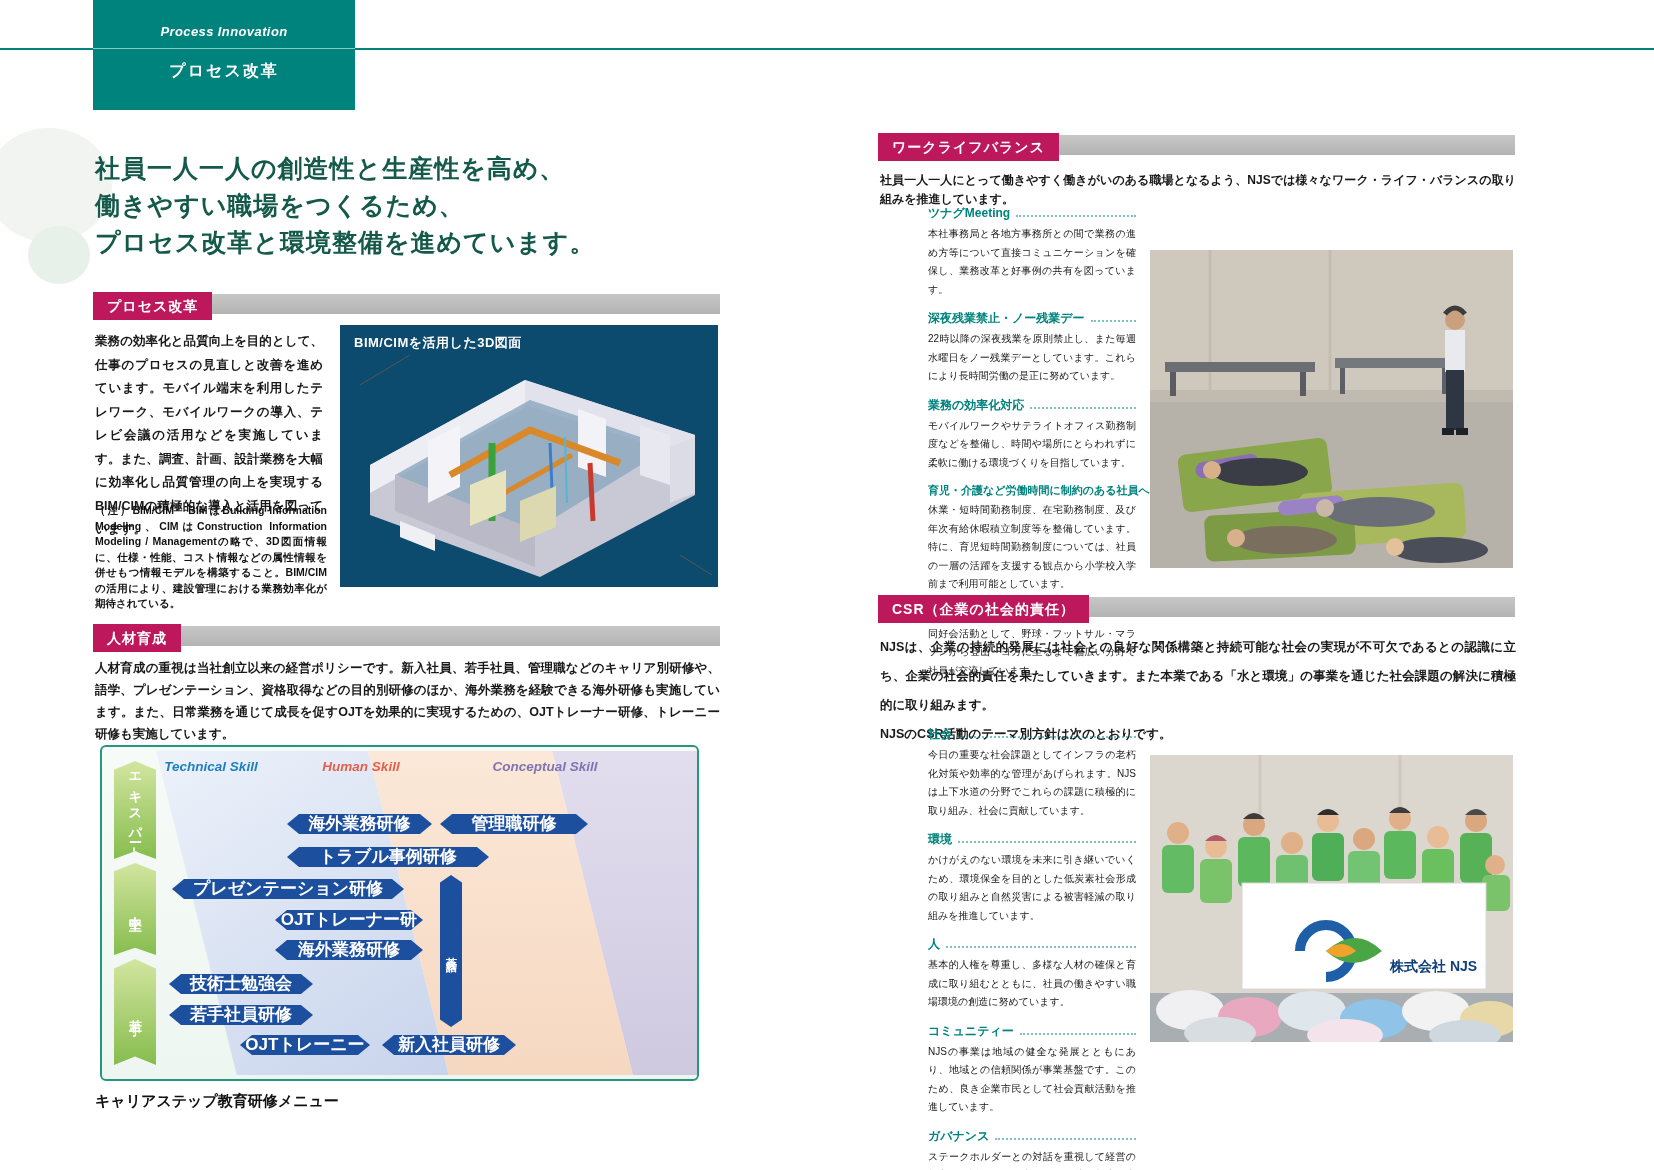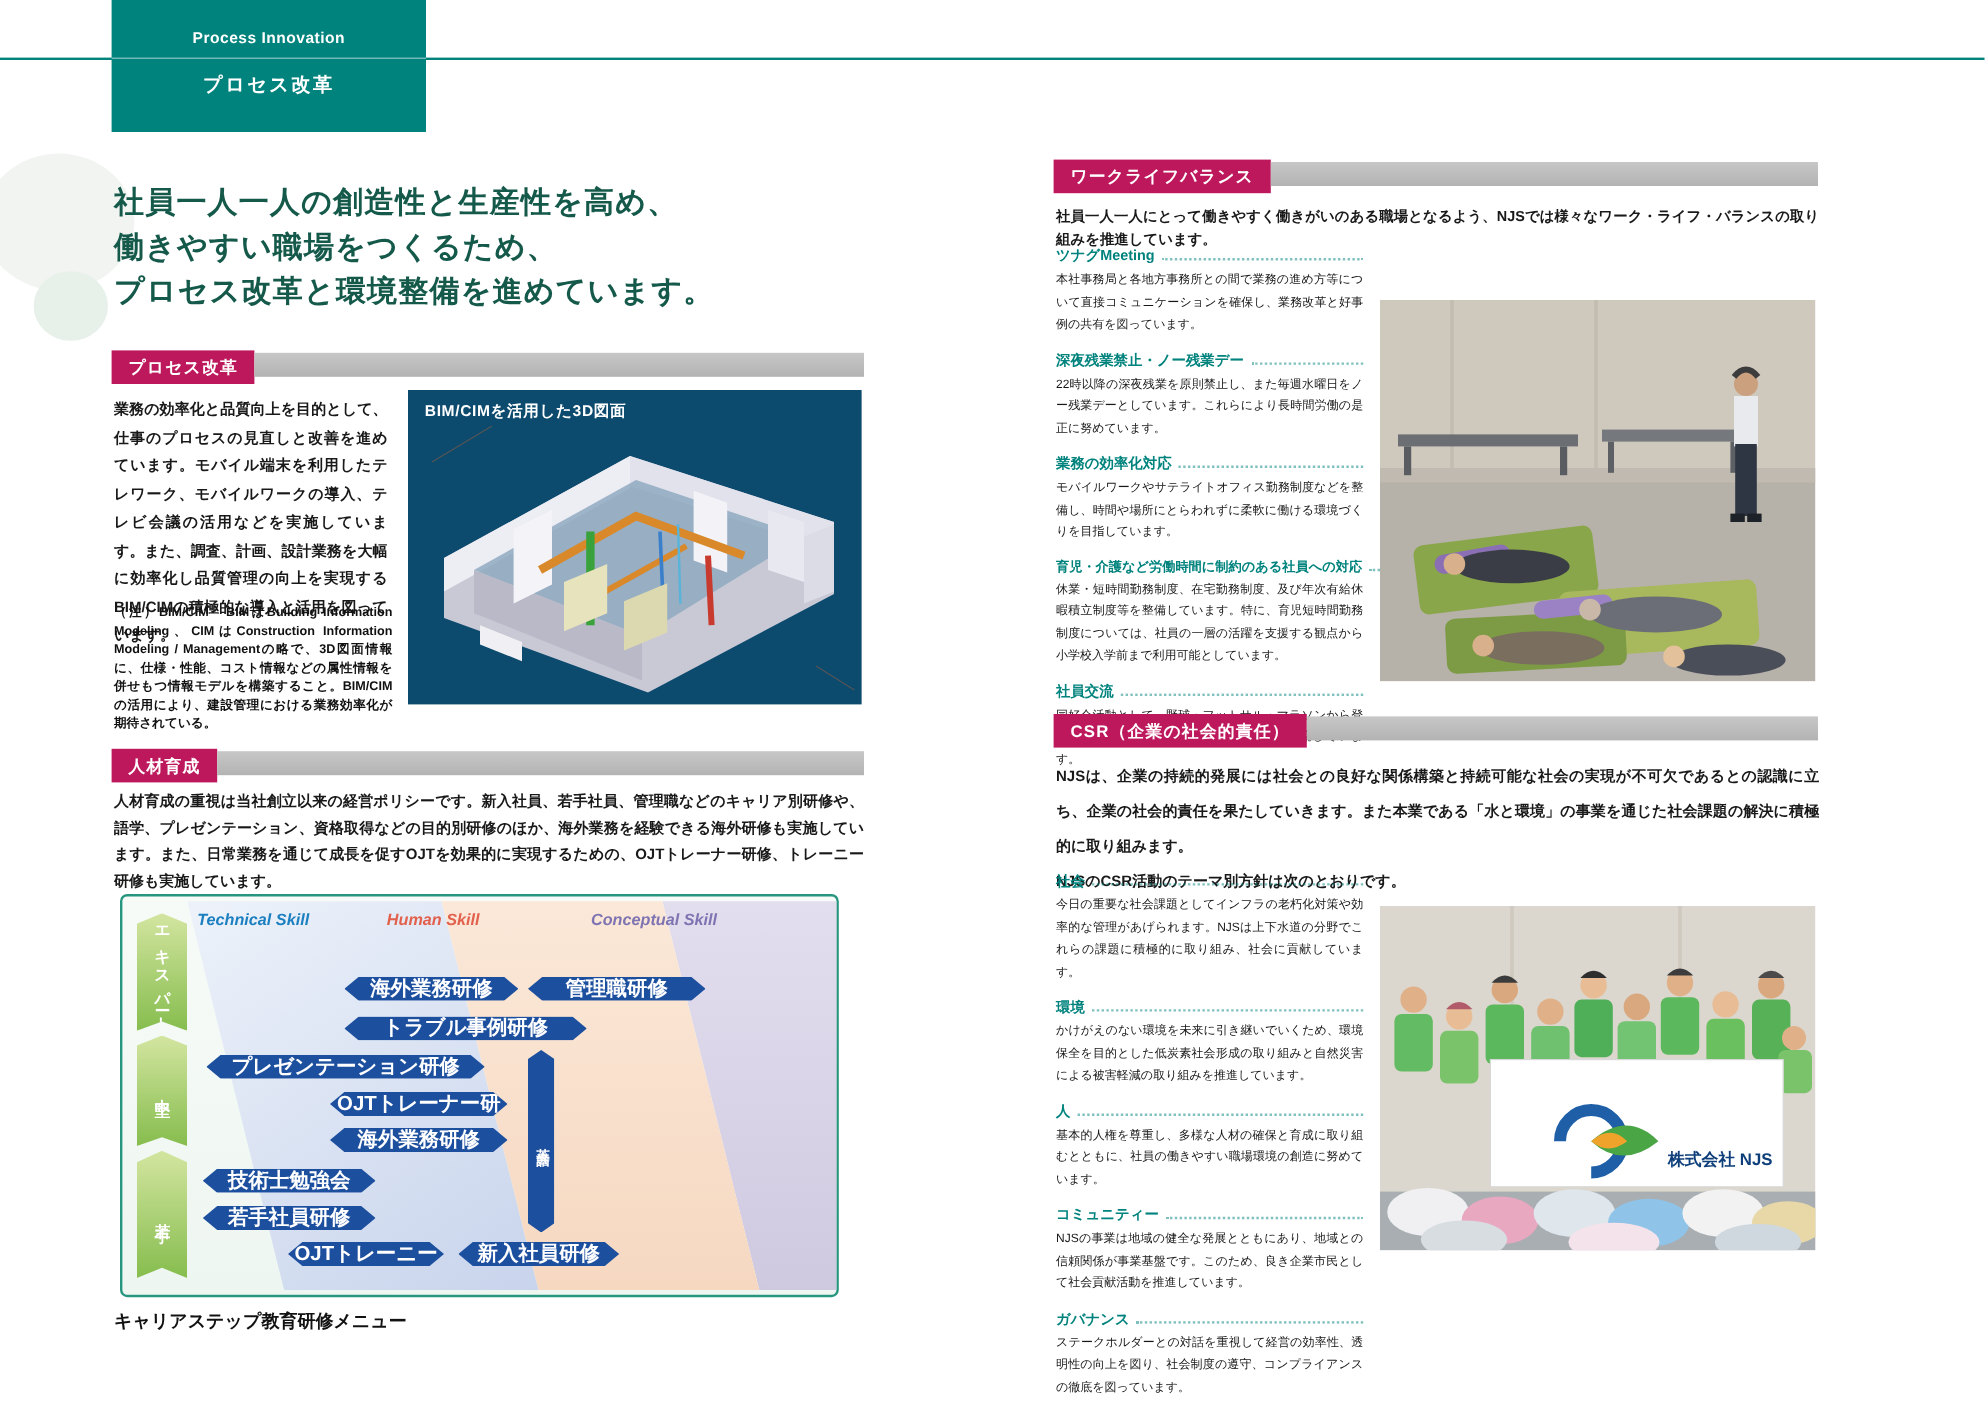--- a/index.html
+++ b/index.html
@@ -4,21 +4,21 @@
 <style>
   html,body{margin:0;padding:0;background:#fff;}
   .page{position:relative;width:1654px;height:1170px;background:#ffffff;overflow:hidden;
         font-family:"Liberation Sans","DejaVu Sans",sans-serif;color:#1b1b1b;}
   .abs{position:absolute;}
 
   
   .topline{position:absolute;left:0;top:48px;width:100%;height:2px;background:#00837d;}
   .header-box{position:absolute;left:93px;top:0;width:262px;height:110px;background:#00837d;z-index:2;text-align:center;}
   .header-box .inline{position:absolute;left:0;top:48px;width:100%;height:1px;background:rgba(255,255,255,.55);}
-  .header-en{margin-top:24px;color:#fff;font-size:13px;font-weight:bold;letter-spacing:.4px;}
+  .header-en{margin-top:24px;color:#fff;font-size:13px;font-weight:bold;letter-spacing:.4px;font-style:italic;}
   .header-ja{margin-top:22px;color:#fff;font-size:16px;font-weight:bold;letter-spacing:2px;}
 
   .circle1{position:absolute;left:-14px;top:128px;width:126px;height:114px;border-radius:50%;background:#f1f4f1;}
   .circle2{position:absolute;left:28px;top:226px;width:62px;height:58px;border-radius:50%;background:#e7f0e9;}
 
   .headline{position:absolute;left:95px;top:150px;font-family:"DejaVu Serif","Liberation Serif",serif;
             font-size:25px;line-height:37px;font-weight:bold;color:#14594a;z-index:3;letter-spacing:1px;}
 
   
   .sec{position:absolute;display:flex;align-items:flex-start;z-index:2;}
@@ -56,21 +56,21 @@
        line-height:20px;text-align:center;
        clip-path:polygon(12px 0%,calc(100% - 12px) 0%,100% 50%,calc(100% - 12px) 100%,12px 100%,0% 50%);}
   .vbar{position:absolute;left:338px;top:128px;width:22px;height:152px;background:#1d4f9f;
         clip-path:polygon(50% 0%,100% 5%,100% 95%,50% 100%,0% 95%,0% 5%);
         display:flex;align-items:center;justify-content:center;}
   .vbar span{writing-mode:vertical-rl;text-orientation:upright;color:#fff;font-weight:bold;font-size:11px;letter-spacing:2px;}
   .diagram-caption{position:absolute;left:95px;top:1092px;font-size:15px;font-weight:bold;color:#111;}
 
   
   .col{position:absolute;width:256px;}
-  .sub{margin-bottom:11px;}
+  .sub{margin-bottom:11px;margin-left:48px;}
   .sub-h{display:flex;align-items:baseline;color:#00837d;font-size:12px;font-weight:bold;margin-bottom:3px;white-space:nowrap;}
   .sub-h .leader{flex:1;border-bottom:2px dotted rgba(0,131,125,.5);margin:0 0 3px 6px;min-width:12px;}
   .sub-b{font-size:10px;line-height:18.5px;font-weight:400;text-align:justify;color:#171717;}
 
   .wlb-intro{left:880px;top:171px;width:636px;font-size:12px;line-height:19px;}
   .csr-intro{left:880px;top:633px;width:636px;font-size:12.5px;line-height:29px;}
 
   .photo{position:absolute;overflow:hidden;}
   .photo1{left:1150px;top:250px;width:363px;height:318px;}
   .photo2{left:1150px;top:755px;width:363px;height:287px;}

